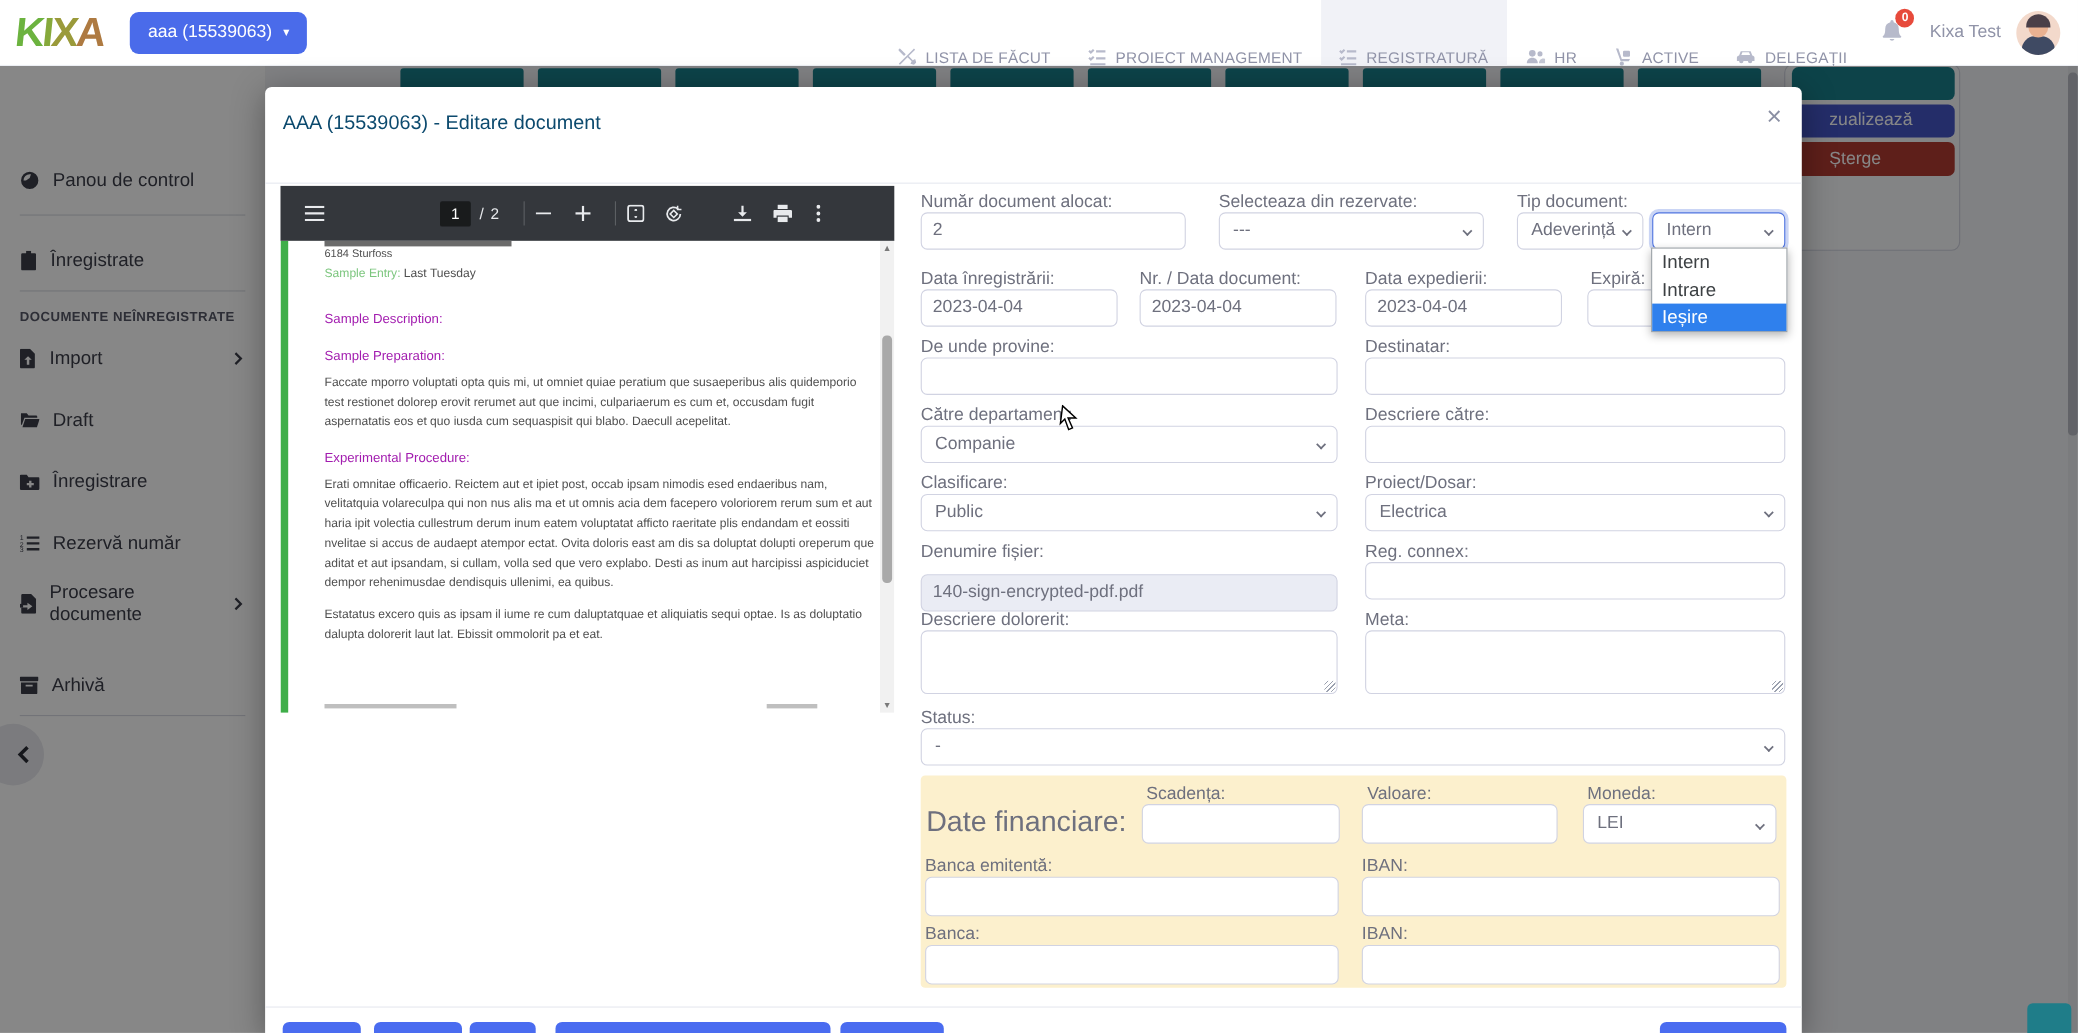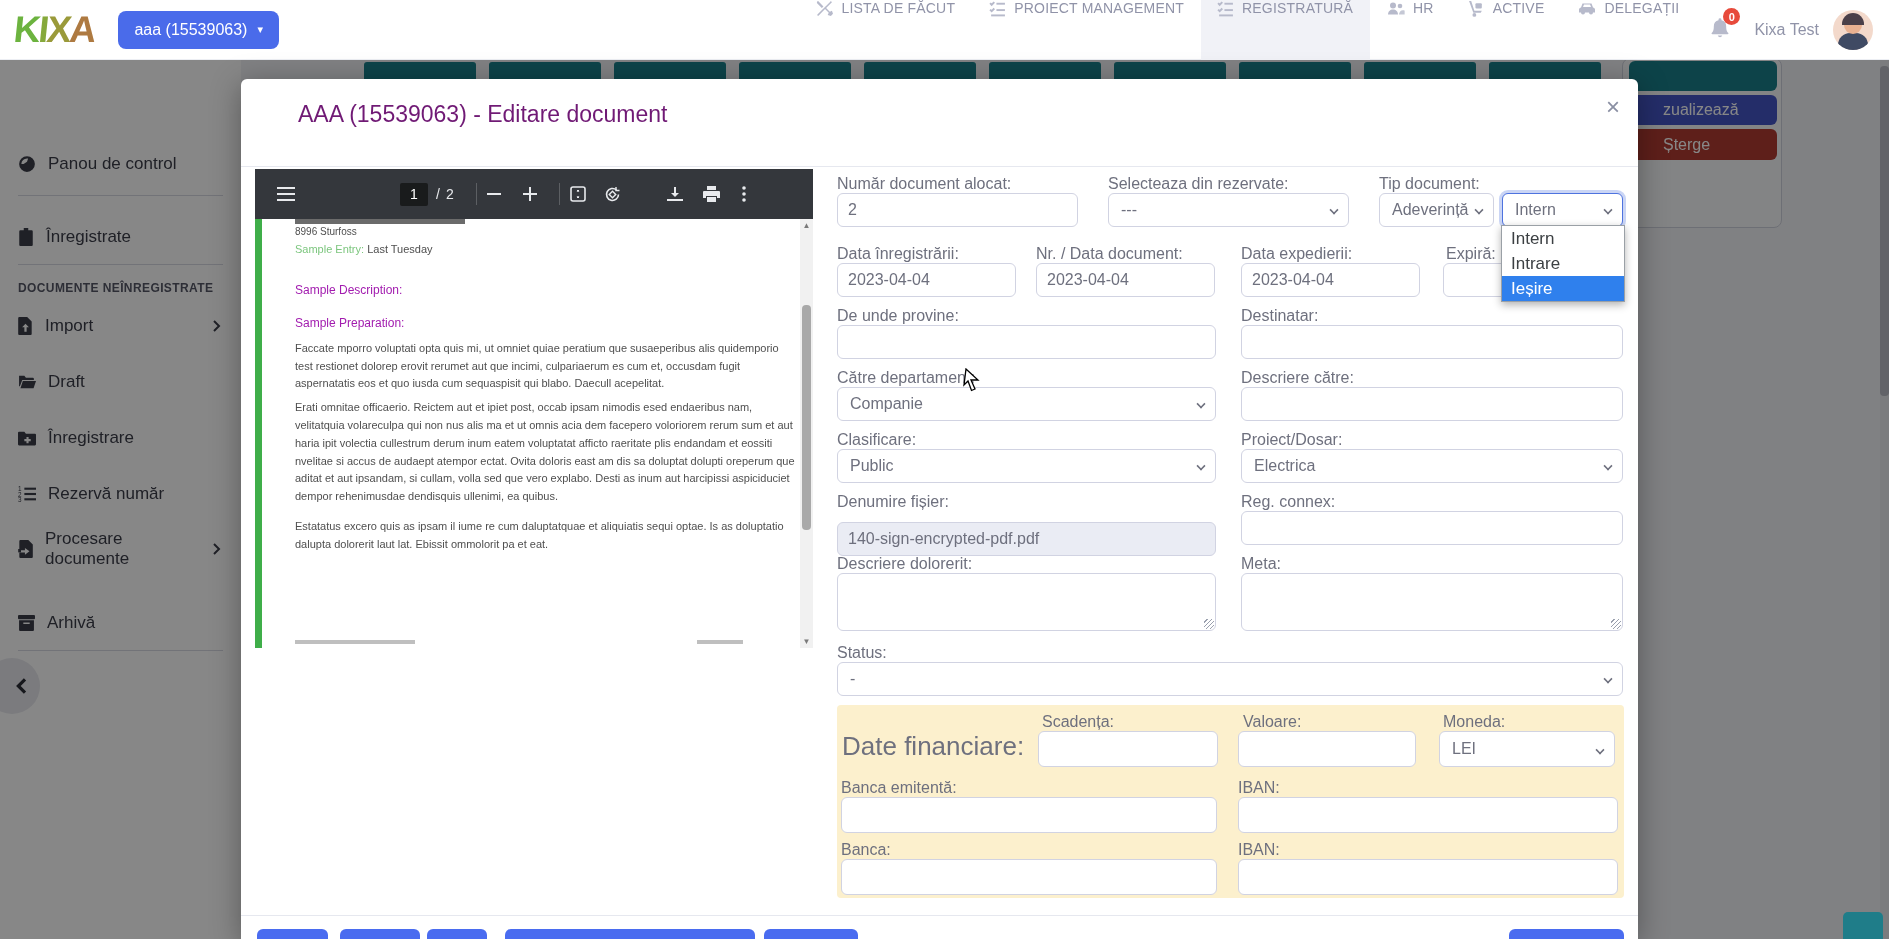--- a/index.html
+++ b/index.html
@@ -8,21 +8,21 @@
 
   
   .topnav { position:absolute; left:0; top:0; width:1889px; height:60px; background:#fff; z-index:30;
             display:flex; align-items:center; border-bottom:1px solid #eceef3; }
   .logo { font-weight:900; font-size:37px; letter-spacing:-2px; margin-left:14px; transform:skewX(-6deg); }
   .logo .l1{color:#6cb33f}.logo .l2{color:#86a93b}.logo .l3{color:#9a9a3a}.logo .l4{color:#ae7a41}
   .app-btn { margin-left:24px; height:38px; background:#4a6bea; border-radius:8px; color:#fff;
              display:flex; align-items:center; padding:0 16px; font-size:16px; gap:10px; cursor:pointer; }
   .app-btn .caret { font-size:11px; }
   .nav-items { display:flex; align-items:center; margin-left:auto; height:60px; }
-  .nav-item { display:flex; align-items:flex-start; gap:8px; padding:0 17px; height:60px;
+  .nav-item { display:flex; align-items:flex-end; gap:8px; padding:0 17px; height:60px;
               color:#9093a8; font-size:14px; letter-spacing:.2px; cursor:pointer; white-space:nowrap; }
   .nav-item.active { background:#f1f2f7;padding-left:16px; }
   .nav-item svg { flex:0 0 auto; }
   .bell-wrap { position:relative; padding:0 14px; cursor:pointer; }
   .badge { position:absolute; top:-9px; right:4px; background:#e74a3b; color:#fff; font-size:11px;
            width:17px; height:17px; border-radius:50%; display:flex; align-items:center; justify-content:center; font-weight:bold; }
   .user-name { color:#9093a8; font-size:16px; margin:0 14px 0 10px; }
   .avatar { width:40px; height:40px; border-radius:50%; background:#f3d9cb; margin-right:16px; position:relative; overflow:hidden; cursor:pointer; }
   .avatar .head { position:absolute; left:11px; top:6px; width:18px; height:18px; border-radius:50%; background:#e9b191; }
   .avatar .hair { position:absolute; left:9px; top:3px; width:22px; height:12px; border-radius:11px 11px 0 0; background:#4a3f48; }
@@ -52,21 +52,21 @@
 
   .scroll-strip { position:absolute; right:0; top:60px; width:9px; height:879px; background:#e8eaee; z-index:15; }
   .scroll-thumb { position:absolute; right:0; top:6px; width:9px; height:330px; background:#b9bcc4; border-radius:4px; }
 
   
   .overlay { position:absolute; left:0; top:60px; width:1889px; height:879px; background:rgba(0,0,0,.47); z-index:20; }
 
   
   .modal { position:absolute; left:241px; top:79px; width:1397px; height:860px; background:#fff;
            border-radius:6px 6px 0 0; box-shadow:0 6px 30px rgba(0,0,0,.35); z-index:40; }
-  .modal-title { position:absolute; left:16px; top:22px; font-size:23px; color:#701a75;margin-left:41px; }
+  .modal-title { position:absolute; left:16px; top:22px; font-size:18px; color:#0c4a6e; }
   .modal-close { position:absolute; right:18px; top:14px; font-size:24px; color:#8a8fa3; cursor:pointer; }
   .modal-hr { position:absolute; left:0; top:87px; width:100%; height:1px; background:#e6e8ef; }
   .footer-hr { position:absolute; left:0; top:836px; width:100%; height:1px; background:#e6e8ef; }
   .foot-btn { position:absolute; top:850px; height:34px; background:#4a6cf0; border-radius:6px; cursor:pointer; }
 
   
   .viewer { position:absolute; left:14px; top:90px; width:558px; height:479px; background:#fff; }
   .pdf-toolbar { position:absolute; left:0; top:0; width:558px; height:50px; background:#34373c;
                  display:flex; align-items:center; color:#e8eaed; }
   .tb-icon { color:#e8eaed; cursor:pointer; display:flex; align-items:center; justify-content:center; }
@@ -359,26 +359,27 @@
               <circle cx="2" cy="2" r="1.8"></circle>
               <circle cx="2" cy="8" r="1.8"></circle>
               <circle cx="2" cy="14" r="1.8"></circle>
             </svg>
         </div>
       </div>
 
       <div class="pdf-body">
         <div class="green-strip"></div>
         <div class="doc-cut"></div>
-        <div class="doc-addr">8996 Sturfoss</div>
+        <div class="doc-addr">6184 Sturfoss</div>
         <div class="doc-text" style="top:22px">
           <div><span class="g">Sample Entry:</span><span> Last Tuesday</span></div>
           <div class="doc-h" style="margin-top:22px">Sample Description:</div>
           <div class="doc-h">Sample Preparation:</div>
           <div class="doc-p">Faccate mporro voluptati opta quis mi, ut omniet quiae peratium que susaeperibus alis quidemporio test restionet dolorep erovit rerumet aut que incimi, culpariaerum es cum et, occusdam fugit aspernatatis eos et quo iusda cum sequaspisit qui blabo. Daecull acepelitat.</div>
+          <div class="doc-h">Experimental Procedure:</div>
           <div class="doc-p">Erati omnitae officaerio. Reictem aut et ipiet post, occab ipsam nimodis esed endaeribus nam, velitatquia volareculpa qui non nus alis ma et ut omnis acia dem facepero voloriorem rerum sum et aut haria ipit volectia cullestrum derum inum eatem voluptatat afficto raeritate plis endandam et eossiti nvelitae si accus de audaept atempor ectat. Ovita doloris east am dis sa doluptat dolupti oreperum que aditat et aut ipsandam, si cullam, volla sed que vero explabo. Desti as inum aut harcipissi aspiciduciet dempor rehenimusdae dendisquis ullenimi, ea quibus.</div>
           <div class="doc-p" style="margin-top:12px">Estatatus excero quis as ipsam il iume re cum daluptatquae et aliquiatis sequi optae. Is as doluptatio dalupta dolorerit laut lat. Ebissit ommolorit pa et eat.</div>
         </div>
         <div class="doc-foot"></div>
         <div class="doc-foot2"></div>
         <div class="pdf-scroll">
           <div class="pdf-arrow" style="top:0">▲</div>
           <div class="pdf-thumb"></div>
           <div class="pdf-arrow" style="bottom:0">▼</div>
         </div>

